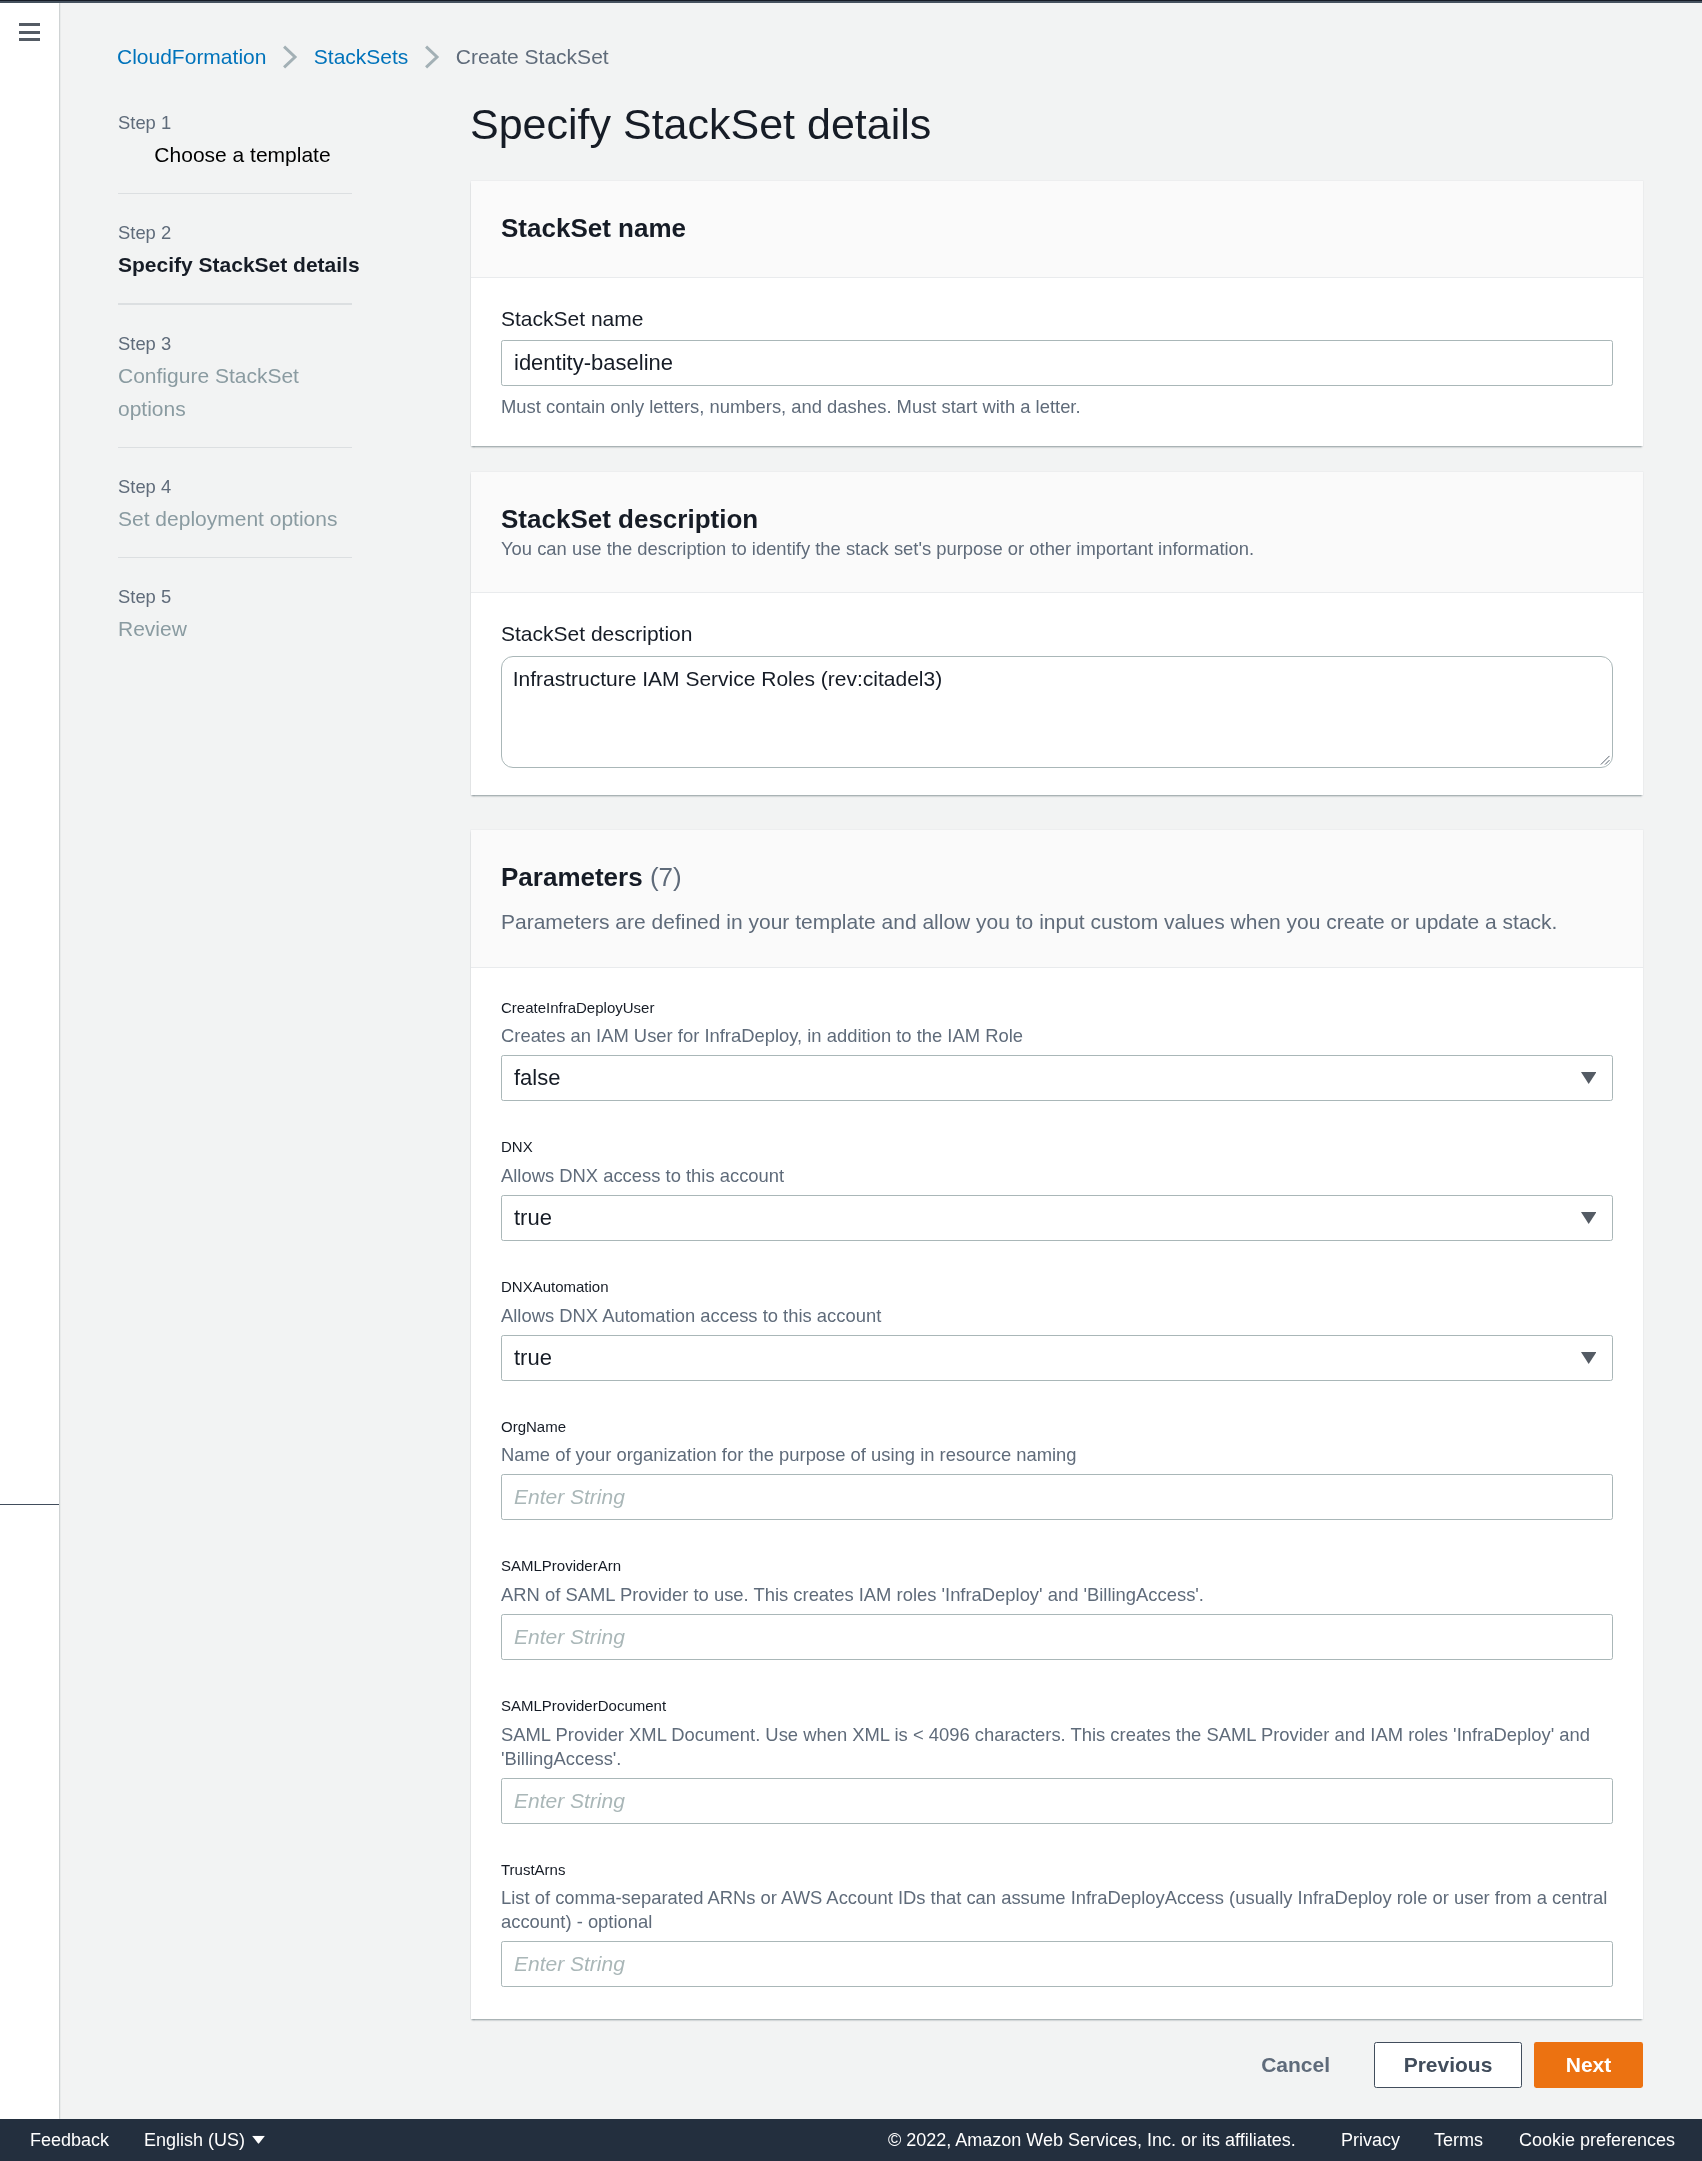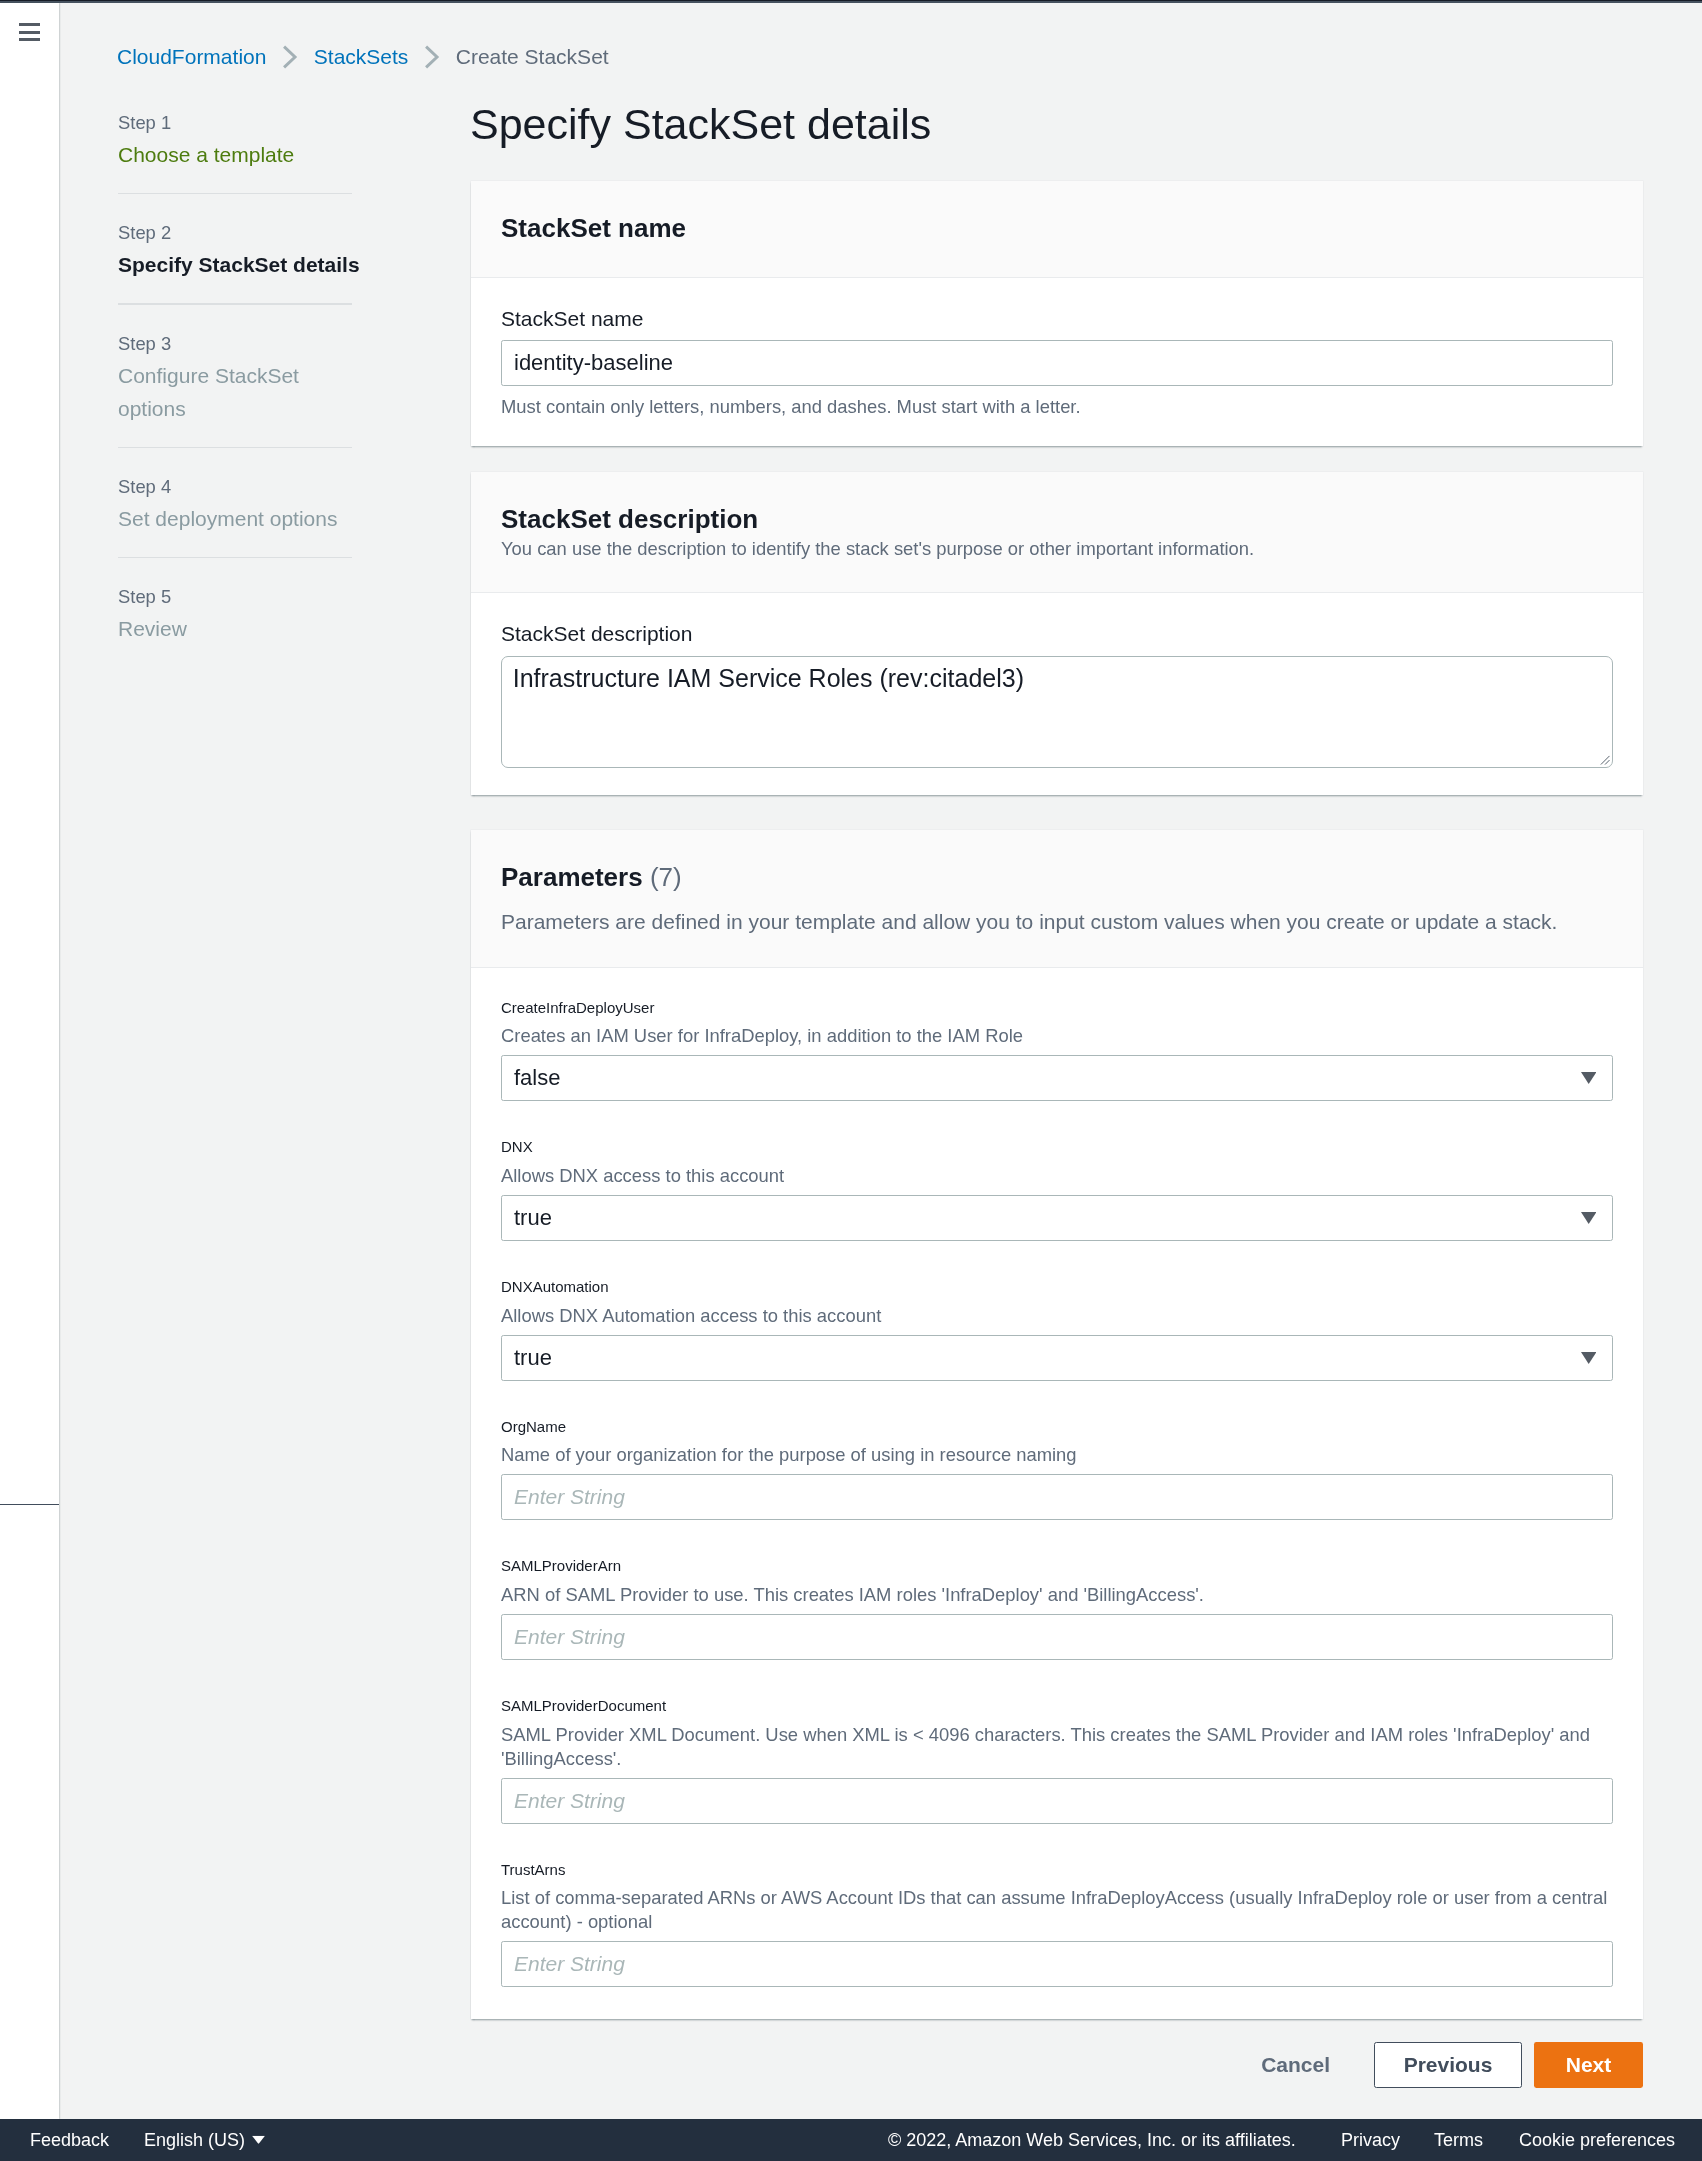--- a/index.html
+++ b/index.html
@@ -25,21 +25,21 @@
   .breadcrumb{position:absolute;left:117px;top:44px;font-size:21px;color:#5f6b7a;display:flex;align-items:center;white-space:nowrap;line-height:25px;}
   .breadcrumb .crumb{color:#0073bb;}
   .breadcrumb .crumb.last{color:#5f6b7a;}
   .crumbsep{display:inline-flex;margin:0 16px;align-items:center;line-height:0;}
 
   h1.pagetitle{position:absolute;left:470px;top:99px;margin:0;font-size:43px;font-weight:400;color:#161c26;white-space:nowrap;line-height:51px;}
 
   .steps{position:absolute;left:118px;top:111px;width:249px;}
   .stepnum{font-size:18.4px;color:#5f6b7a;line-height:23px;margin-bottom:4.1px;}
   .steplabel{font-size:21px;line-height:33px;}
-  .steplabel.link{color:#4d7c0f;}
+  .steplabel.link{color:#000000;text-align:center;}
   .steplabel.active{color:#161c26;font-weight:bold;}
   .steplabel.disabled{color:#8a9ba1;}
   .stepdiv{height:1.2px;background:#dcdfe1;margin:22px 0 27px 0;width:234px;}
 
   .card{position:absolute;left:471px;width:1172px;background:#ffffff;box-sizing:border-box;
         box-shadow:0 1.2px 1.8px -0.6px rgba(0,28,36,.45), 0 0 0 0.6px #e9ebed;}
   .cardhead{background:#fafafa;border-bottom:1.2px solid #e9ebed;padding:30px 30px 32px 30px;}
   .cardhead h2{margin:0;font-size:26px;font-weight:bold;color:#161c26;line-height:34px;}
   .cardhead h2 .cnt{font-weight:normal;color:#5f6b7a;}
   .cardhead .sub{font-size:18.4px;color:#5f6b7a;line-height:23px;margin-top:1.2px;}
@@ -51,22 +51,22 @@
   #card-name{top:181px;}
   #card-desc{top:472px;}
   #card-params{top:830px;}
 
   .flabel{font-size:21px;color:#161c26;line-height:25px;margin-bottom:9px;}
   .fdesc{font-size:18.4px;color:#5f6b7a;line-height:23px;margin-top:9px;}
   .finput{width:100%;height:46px;border:1.2px solid #aab7b8;border-radius:2.4px;box-sizing:border-box;font-size:22px;
     padding:12px 12px;color:#161c26;background:#fff;display:flex;align-items:center;}
   .finput.ph{color:#aab7b8;font-style:italic;font-size:21px;}
 
-  .ftext{width:100%;height:112px;border:1.2px solid #aab7b8;border-radius:7px;box-sizing:border-box;
-    font-size:25px;padding:8.3px 10.7px;color:#161c26;background:#fff;position:relative;line-height:27px;}
+  .ftext{width:100%;height:112px;border:1.2px solid #aab7b8;border-radius:12px;box-sizing:border-box;
+    font-size:21px;padding:8.3px 10.7px;color:#161c26;background:#fff;position:relative;line-height:27px;}
   .ftext .grip{position:absolute;right:1.8px;bottom:1.8px;width:10.7px;height:10.7px;line-height:0;}
 
   .fselect{position:relative;width:100%;height:46px;border:1.2px solid #aab7b8;border-radius:2.4px;box-sizing:border-box;
     font-size:22px;color:#161c26;background:#fff;display:flex;align-items:center;padding:0 12px;}
   .fselect .caret{position:absolute;right:16px;top:50%;transform:translateY(-50%);line-height:0;}
 
   .param + .param{margin-top:33px;}
   .pname{font-size:15px;color:#161c26;line-height:25px;}
   .pdesc{font-size:18.4px;color:#5f6b7a;line-height:24px;margin-top:4.7px;margin-bottom:7px;}
 

